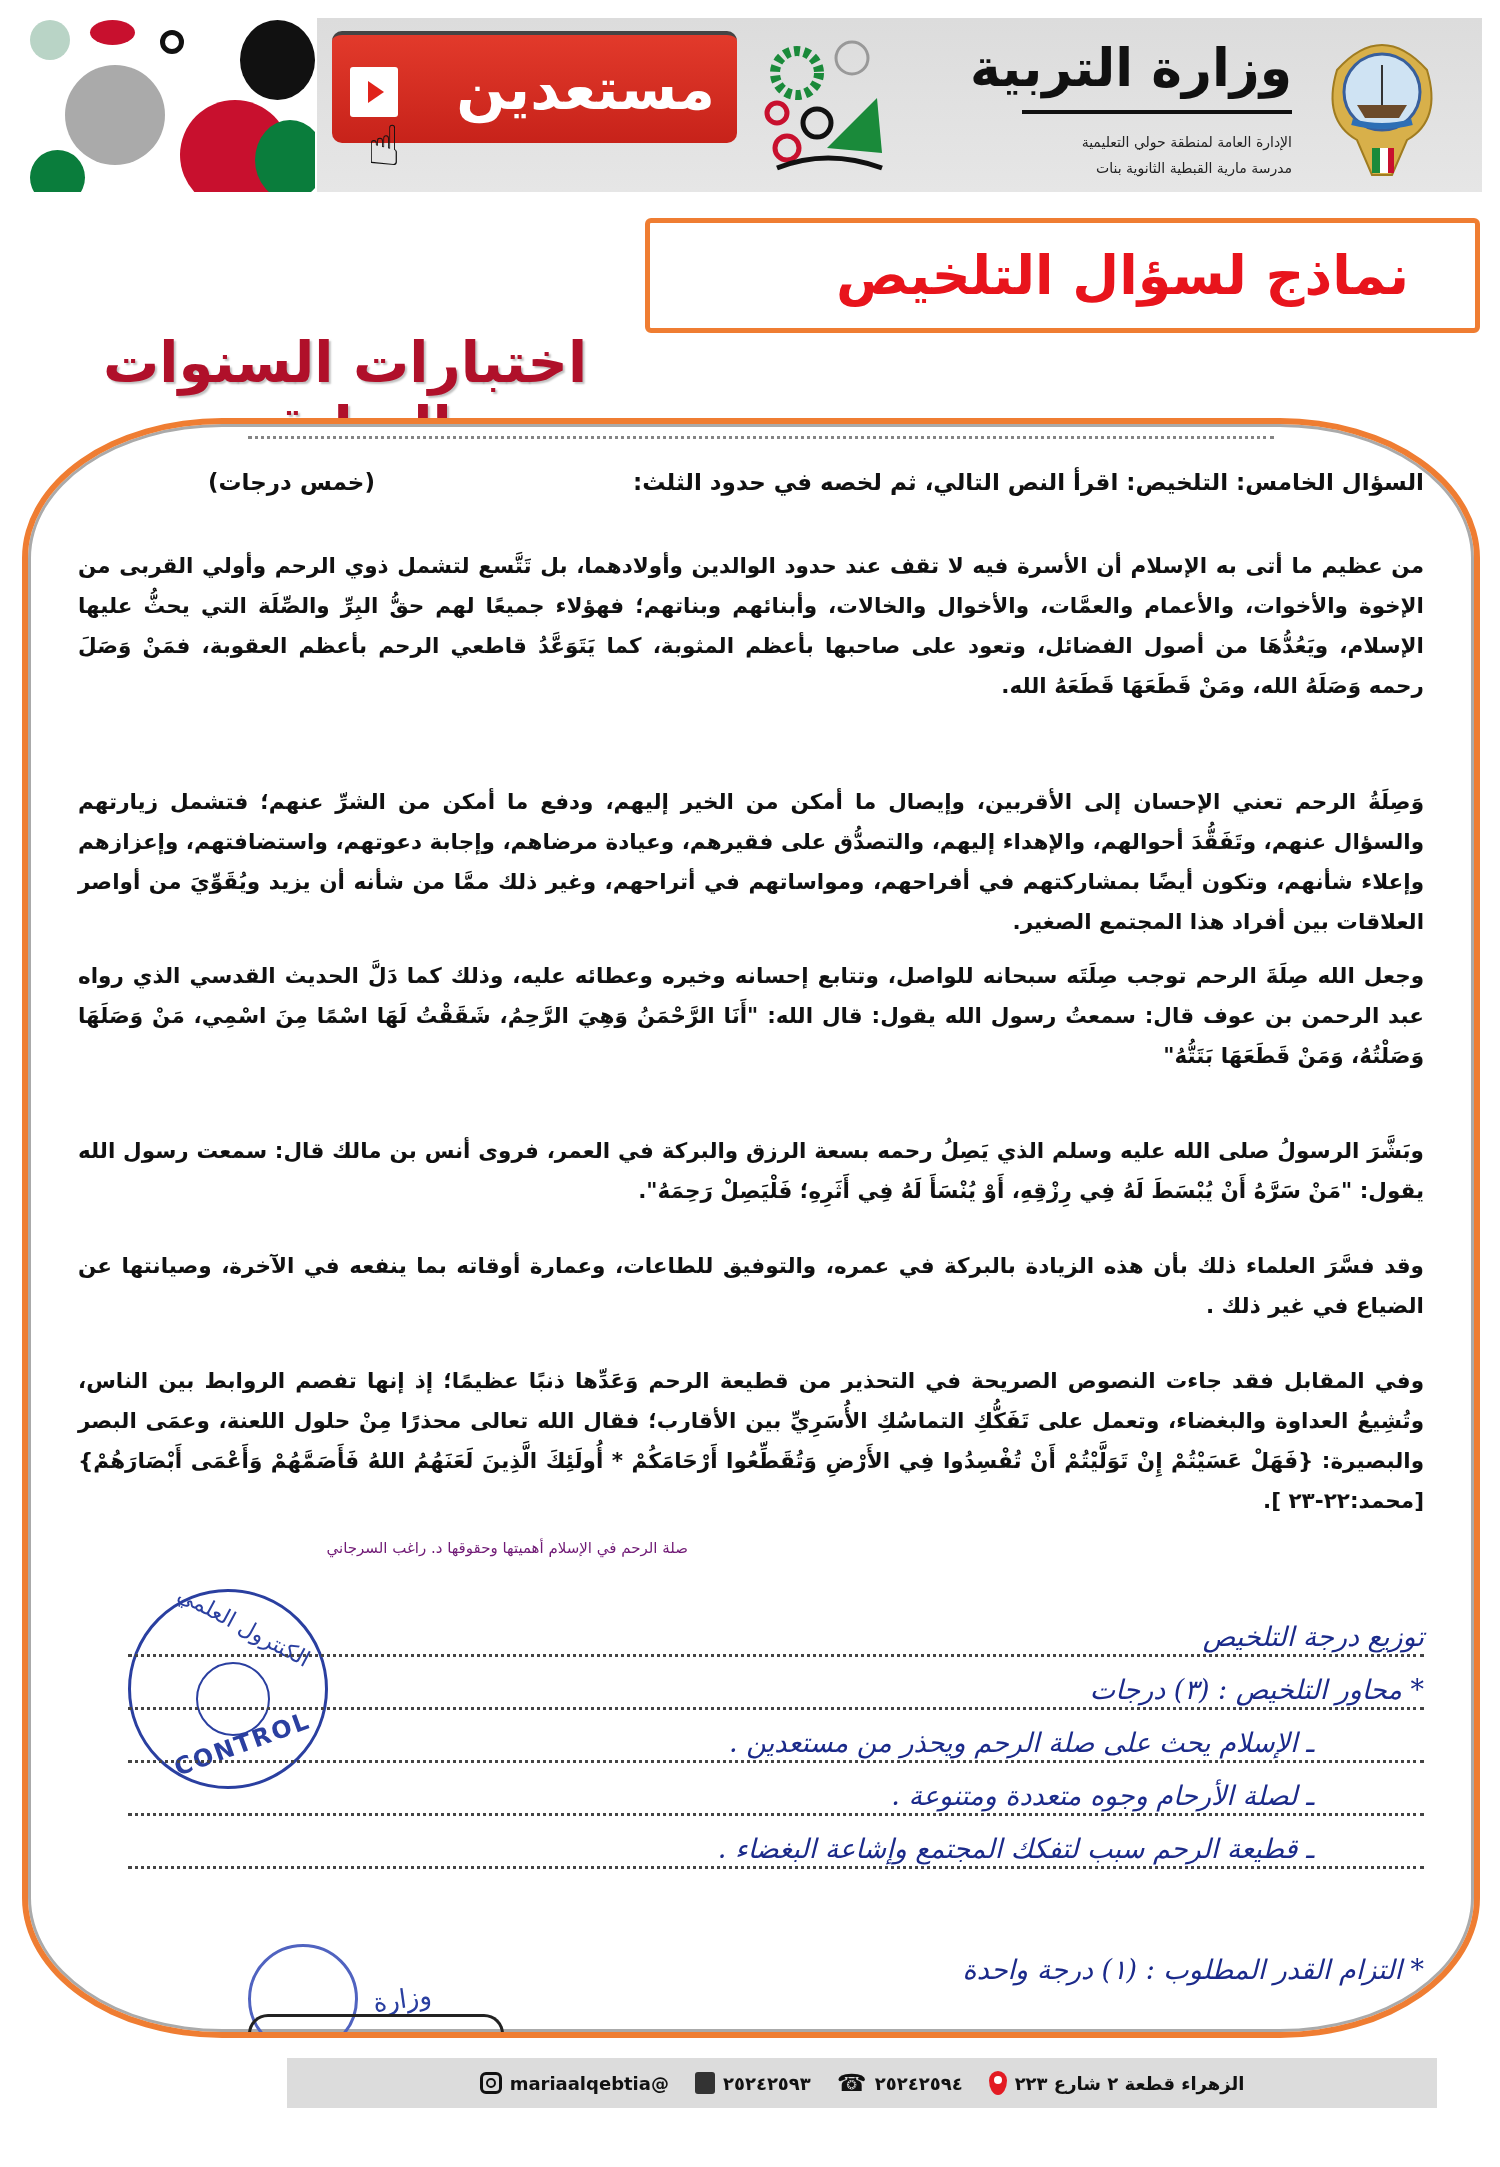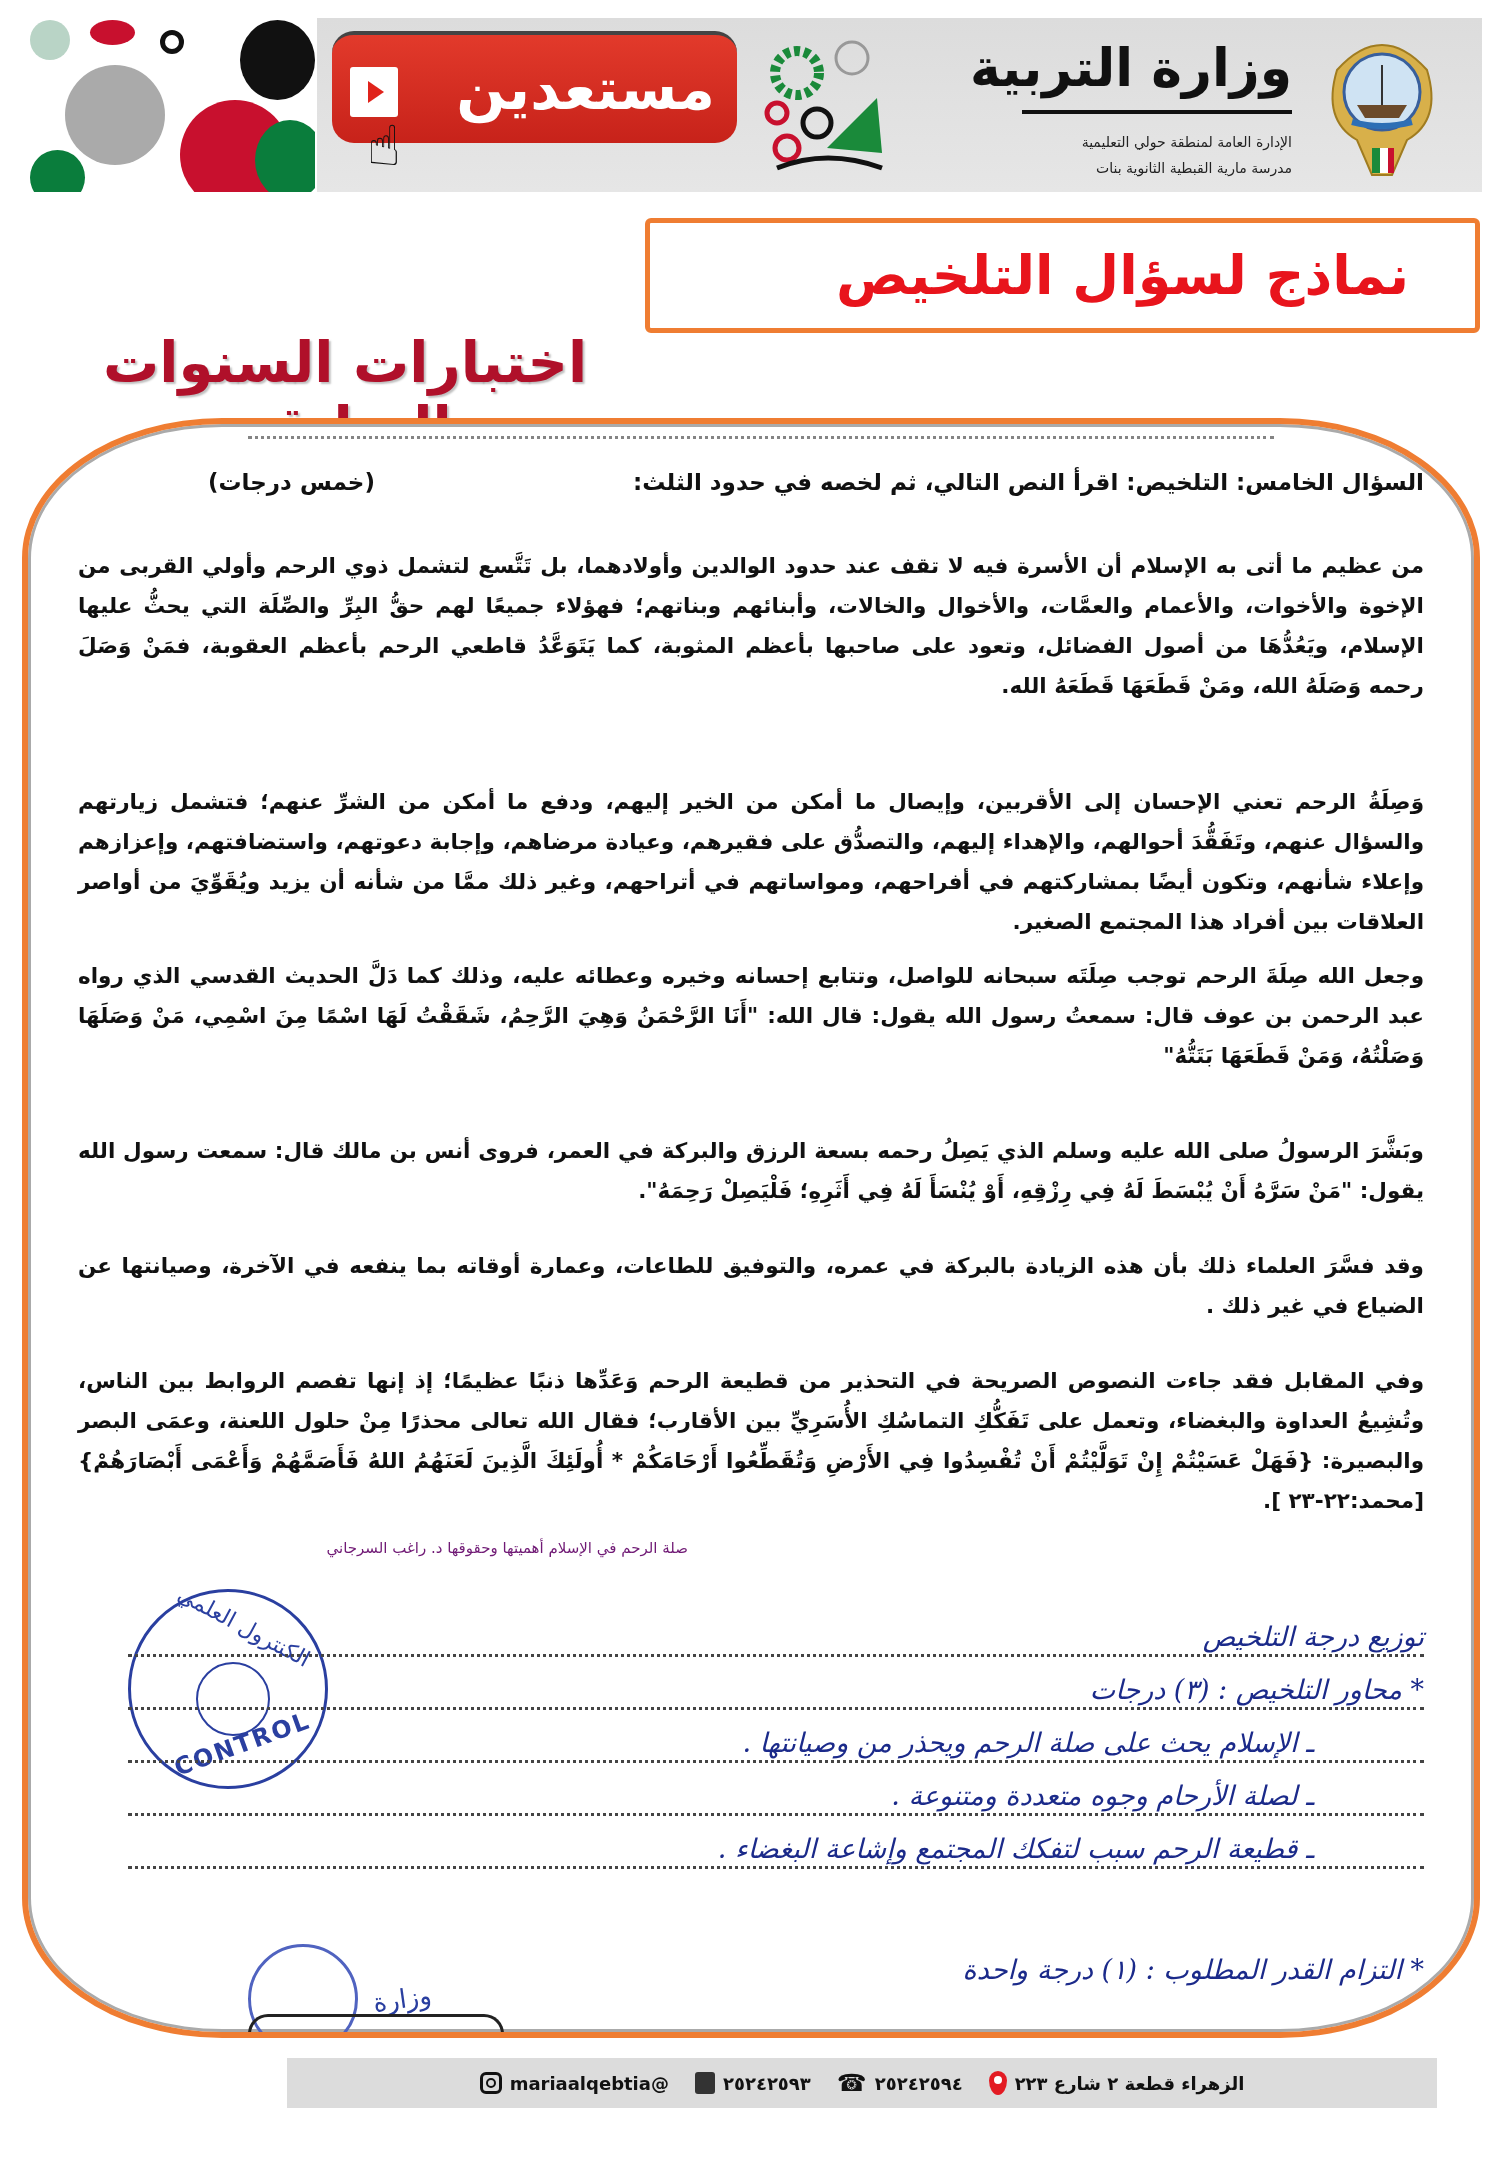--- a/index.html
+++ b/index.html
@@ -3,21 +3,21 @@
 <meta charset="utf-8">
 <style>
   html, body { margin: 0; padding: 0; background: #ffffff; }
   body { width: 1500px; height: 2167px; position: relative; overflow: hidden; font-family: "DejaVu Sans", sans-serif; }
 
   
   .gears { position: absolute; left: 30px; top: 20px; width: 285px; height: 172px; overflow: hidden; }
   .gear { position: absolute; border-radius: 50%; box-sizing: border-box; }
   .gear::after { content: ""; position: absolute; left: 50%; top: 50%; transform: translate(-50%,-50%); border-radius: 50%; background: #fff; }
   .banner { position: absolute; left: 317px; top: 18px; width: 1165px; height: 174px; background: linear-gradient(#dcdcdc, #e6e6e6); }
-  .yt-button { position: absolute; left: 15px; top: 13px; width: 405px; height: 112px; background: linear-gradient(#e23a2b, #c7221a); border-radius: 22px; border-top: 4px solid #444; box-sizing: border-box; display: flex; align-items: center; justify-content: flex-end; padding-right: 22px; }
+  .yt-button { position: absolute; left: 15px; top: 13px; width: 405px; height: 112px; background: linear-gradient(#e23a2b, #c7221a); border-radius: 10px; border-top: 4px solid #444; box-sizing: border-box; display: flex; align-items: center; justify-content: flex-end; padding-right: 22px; }
   .yt-button .label { color: #fff; font-size: 58px; font-weight: bold; font-family: "DejaVu Sans", sans-serif; direction: rtl; }
   .yt-play { position: absolute; left: 18px; top: 32px; width: 48px; height: 50px; background: #fff; border-radius: 3px; }
   .yt-play::after { content: ""; position: absolute; left: 18px; top: 14px; border-left: 16px solid #e0231b; border-top: 11px solid transparent; border-bottom: 11px solid transparent; }
   .hand-cursor { position: absolute; left: 50px; top: 95px; font-size: 56px; color: #111; }
   .school-gears { position: absolute; left: 440px; top: 10px; width: 140px; height: 150px; }
   .ministry-title { position: absolute; right: 190px; top: 20px; font-size: 52px; font-weight: bold; color: #111; direction: rtl; }
   .ministry-rule { position: absolute; right: 190px; top: 92px; width: 270px; height: 4px; background: #111; }
   .ministry-sub1, .ministry-sub2 { position: absolute; right: 190px; font-size: 14px; color: #222; direction: rtl; white-space: nowrap; }
   .ministry-sub1 { top: 116px; }
   .ministry-sub2 { top: 142px; }
@@ -142,21 +142,21 @@
     </div>
 
     <div class="answer" style="top:1180px;">
       <div class="hw-line">
           <span>توزيع درجة التلخيص</span>
         </div>
       <div class="hw-line star">
           <span>* محاور التلخيص :  (٣)  درجات</span>
         </div>
       <div class="hw-line indent">
-          <span>ـ الإسلام يحث على صلة الرحم ويحذر من وصيانتها .</span>
+          <span>ـ الإسلام يحث على صلة الرحم ويحذر من مستعدين .</span>
         </div>
       <div class="hw-line indent">
           <span>ـ لصلة الأرحام وجوه متعددة ومتنوعة .</span>
         </div>
       <div class="hw-line indent">
           <span>ـ قطيعة الرحم سبب لتفكك المجتمع وإشاعة البغضاء .</span>
         </div>
     </div>
     <div class="last-line">* التزام القدر المطلوب  :  (١)  درجة واحدة</div>
 

